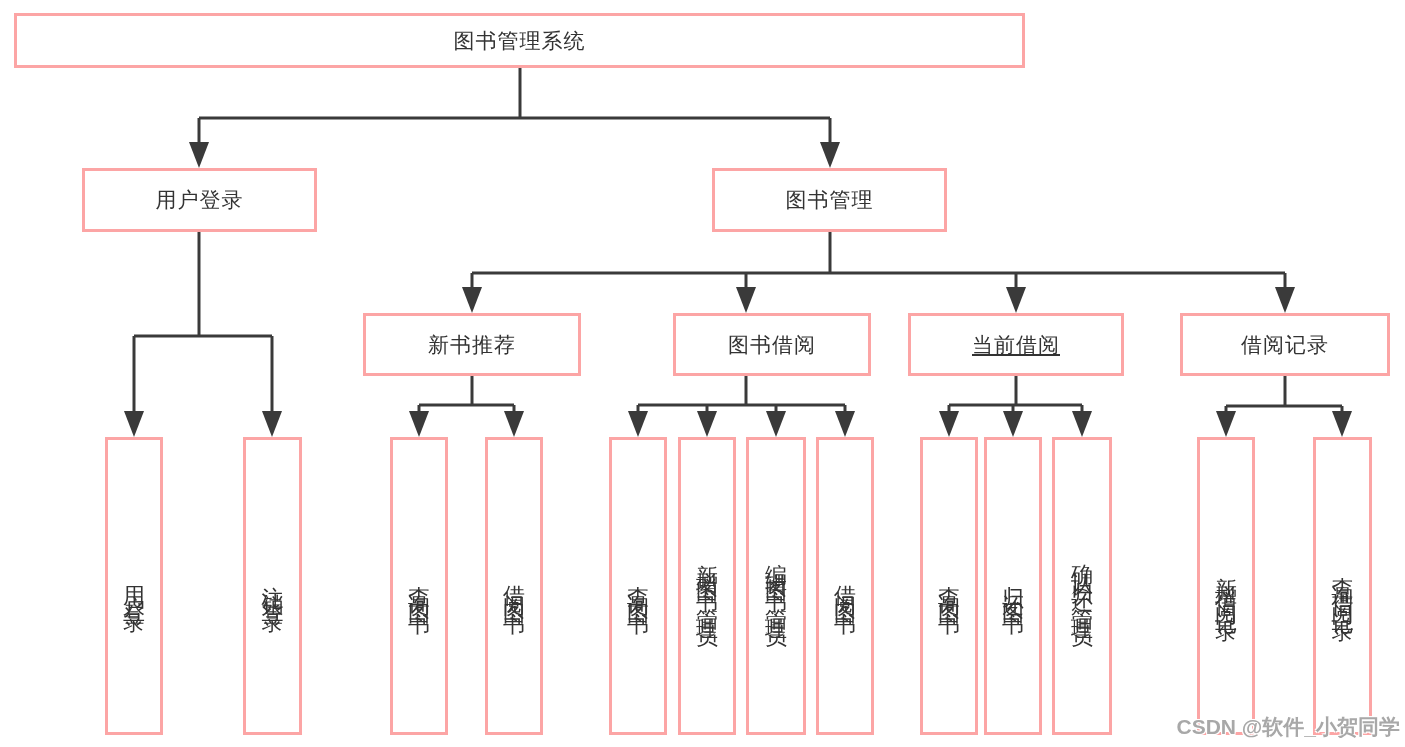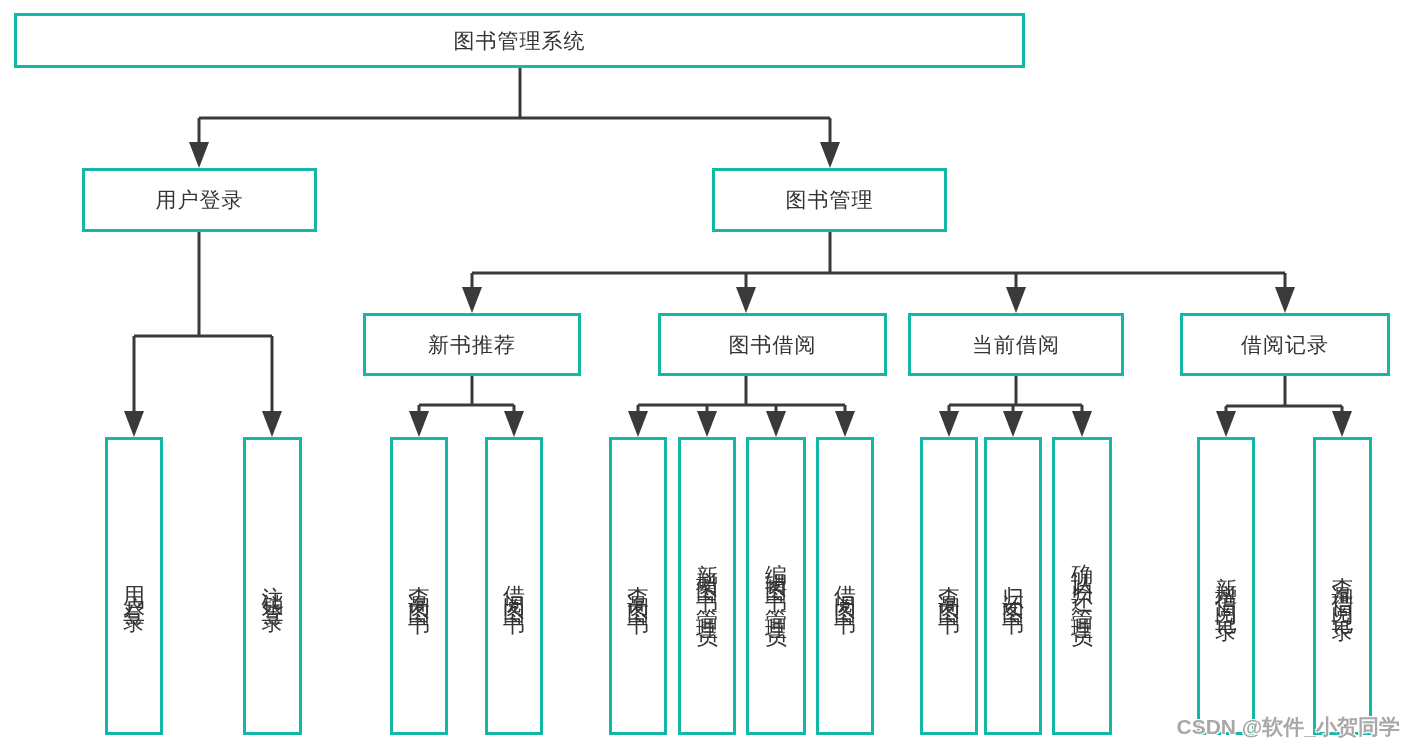--- a/index.html
+++ b/index.html
@@ -9,21 +9,21 @@
     background:#ffffff;
     overflow:hidden;
     font-family:"Liberation Sans","DejaVu Sans",sans-serif;
   }
   #wires{position:absolute;left:0;top:0;width:1405px;height:747px;}
   .cline{stroke:#3a3a3a;stroke-width:3;fill:none;}
   .ahead{fill:#3a3a3a;stroke:none;}
   .box{
     position:absolute;
     box-sizing:border-box;
-    border:3px solid #14b8a6;
+    border:3px solid #fca5a5;
     background:#ffffff;
     display:flex;align-items:center;justify-content:center;
     color:#333333;
   }
   .hlabel{
     font-size:21px;
     letter-spacing:1px;
     white-space:nowrap;
     color:#333333;
   }
@@ -136,24 +136,24 @@
   <div class="box" style="left:82px;top:168px;width:235px;height:64px;">
     <span class="hlabel">用户登录</span>
   </div>
   <div class="box" style="left:363px;top:313px;width:218px;height:63px;">
     <span class="hlabel">新书推荐</span>
   </div>
 
   <div class="box" style="left:712px;top:168px;width:235px;height:64px;">
     <span class="hlabel">图书管理</span>
   </div>
-  <div class="box" style="left:658px;top:313px;width:229px;height:63px;">
+  <div class="box" style="left:673px;top:313px;width:198px;height:63px;">
     <span class="hlabel">图书借阅</span>
   </div>
-  <div class="box" style="left:908px;top:313px;width:216px;height:63px;">
+  <div class="box" style="left:908px;top:313px;width:216px;height:63px;text-decoration:underline;">
     <span class="hlabel">当前借阅</span>
   </div>
   <div class="box" style="left:1180px;top:313px;width:210px;height:63px;">
     <span class="hlabel">借阅记录</span>
   </div>
 
   <div class="box vbox" style="left:105px;top:437px;width:58px;height:298px;">
     <span class="vlabel">用户登录</span>
   </div>
   <div class="box vbox" style="left:243px;top:437px;width:59px;height:298px;">

